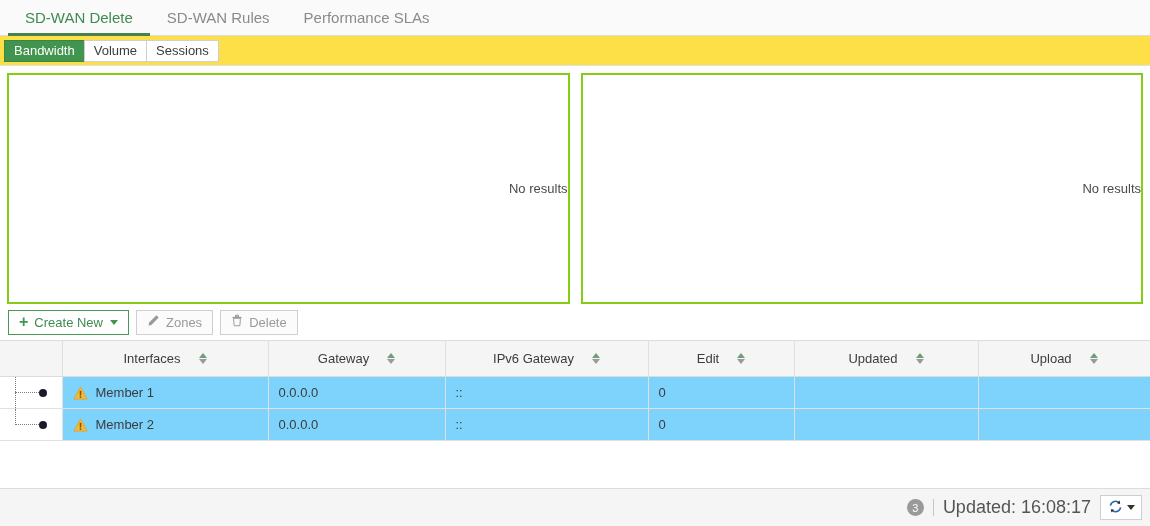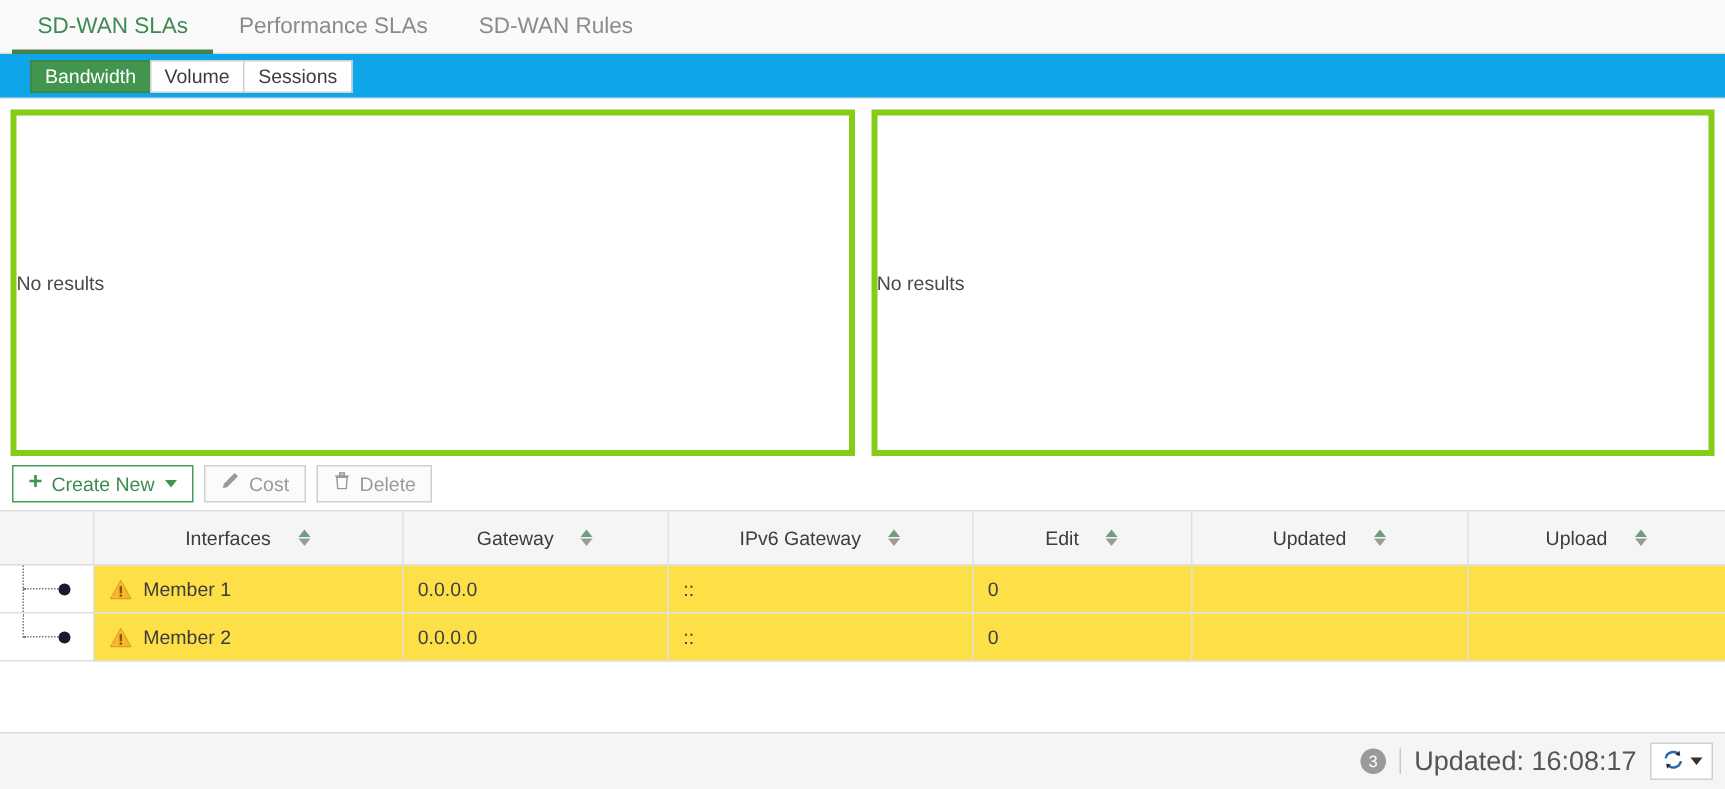--- a/index.html
+++ b/index.html
@@ -39,25 +39,25 @@
     content: "";
     position: absolute;
     left: 0; right: 0; bottom: -1px;
     height: 3px;
     background: #47824e;
   }
 
   
   #subtab-bar {
     height: 30px;
-    background: #0ea5e9;
+    background: #fde047;
     border-bottom: 1px solid #e2e2e2;
     display: flex;
     align-items: center;
-    padding-left: 20px;
+    padding-left: 4px;
   }
   .subtab-group { display: flex; }
   .subtab {
     height: 22px;
     line-height: 20px;
     padding: 0 9px;
     font-size: 13px;
     border: 1px solid #cfcfcf;
     border-right: none;
     background: #ffffff;
@@ -74,25 +74,25 @@
 
   
   #widgets {
     display: flex;
     gap: 11px;
     padding: 7px 7px 0 7px;
     height: 238px;
   }
   .widget {
     flex: 1;
-    border: 4px solid #84cc16;
+    border: 2px solid #84cc16;
     background: #ffffff;
     display: flex;
     align-items: center;
-    justify-content: flex-start;
+    justify-content: flex-end;
   }
   .widget-empty-text {
     font-size: 13px;
     color: #4a4a4a;
   }
 
   
   #toolbar {
     height: 36px;
     display: flex;
@@ -177,21 +177,21 @@
   .sort-icon i.down { border-top: 5px solid #9a9a9a; }
 
   #iface-table tbody td {
     height: 32px;
     border-bottom: 1px solid #e0e0e0;
     border-right: 1px solid #e0e0e0;
     font-size: 13px;
     color: #3c3c3c;
     padding: 0 10px;
     vertical-align: middle;
-    background: #fde047;
+    background: #7dd3fc;
   }
   #iface-table tbody tr.group-row td { background: #f5f5f5; }
   #iface-table tbody tr.group-row td.col-tree,
   #iface-table tbody tr.child-row td.col-tree { background: #ffffff; }
   #iface-table tbody tr.group-row td.col-iface { background: #ffffff; }
 
   
   .col-tree  { width: 62px; }
   .col-iface { width: 206px; }
   .col-gw    { width: 177px; }
@@ -306,27 +306,27 @@
     border-left: 4px solid transparent;
     border-right: 4px solid transparent;
     border-top: 5px solid #333333;
   }
 </style>
 </head>
 <body>
 
 <div id="top-nav">
   <div class="nav-tab active">
-    <span>SD-WAN SLAs</span>
+    <span>SD-WAN Delete</span>
+  </div>
+  <div class="nav-tab">
+    <span>SD-WAN Rules</span>
   </div>
   <div class="nav-tab">
     <span>Performance SLAs</span>
-  </div>
-  <div class="nav-tab">
-    <span>SD-WAN Rules</span>
   </div>
 </div>
 
 <div id="subtab-bar">
   <div class="subtab-group">
     <div class="subtab active">
       <span>Bandwidth</span>
     </div>
     <div class="subtab">
       <span>Volume</span>
@@ -351,21 +351,21 @@
     <span class="plus-icon">+</span>
     <span>Create New</span>
     <span class="caret-down"></span>
   </div>
   <div class="btn">
     <span class="pencil-icon">
       <svg width="13" height="13" viewBox="0 0 16 16" aria-hidden="true">
         <path d="M11.6 1.6 L14.4 4.4 L5.4 13.4 L2 14 L2.6 10.6 Z" fill="#9a9a9a"></path>
       </svg>
     </span>
-    <span>Cost</span>
+    <span>Zones</span>
   </div>
   <div class="btn">
     <span class="trash-icon">
       <svg width="12" height="13" viewBox="0 0 16 16" aria-hidden="true">
         <rect x="2" y="3.2" width="12" height="1.6" fill="#9a9a9a"></rect>
         <rect x="6" y="1" width="4" height="2" fill="none" stroke="#9a9a9a" stroke-width="1.3"></rect>
         <path d="M3.4 5 H12.6 L11.8 15 H4.2 Z" fill="none" stroke="#9a9a9a" stroke-width="1.3"></path>
       </svg>
     </span>
     <span>Delete</span>

